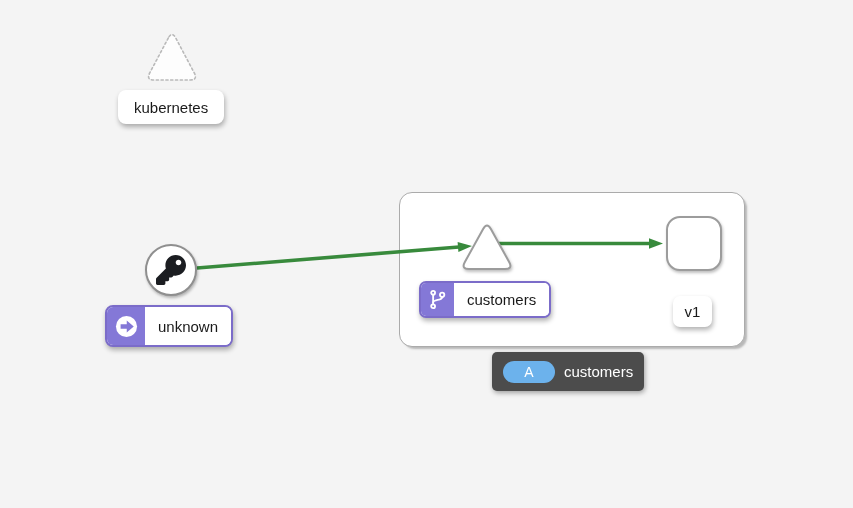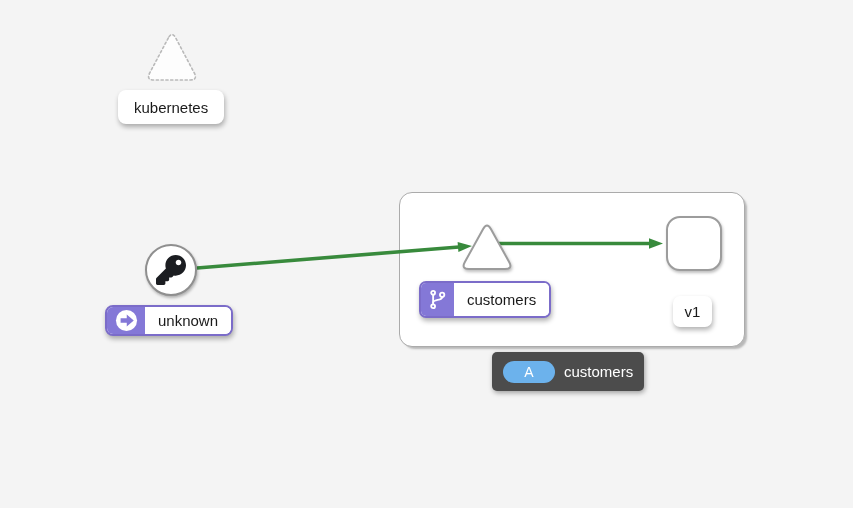--- a/index.html
+++ b/index.html
@@ -79,21 +79,21 @@
     display: flex; align-items: center; justify-content: center;
   }
   .badged-label .label-text {
     background: #ffffff;
     display: flex; align-items: center;
     padding: 0 13px;
     color: #1a1a1a;
     font-size: 15px;
     white-space: nowrap;
   }
-  .unknown-label { left: 80px; top: 305px; height: 31px; }
+  .unknown-label { left: 80px; top: 305px; height: 42px; }
   .unknown-label .badge { width: 38px; }
   .customers-label { left: 394px; top: 281px; height: 37px; border-radius: 7px; }
   .customers-label .badge { width: 33px; }
 
   
   .tooltip {
     left: 467px; top: 352px; height: 39px;
     background: #4c4c4c;
     border-radius: 5px;
     box-shadow: 1px 2px 5px rgba(0,0,0,0.35);

